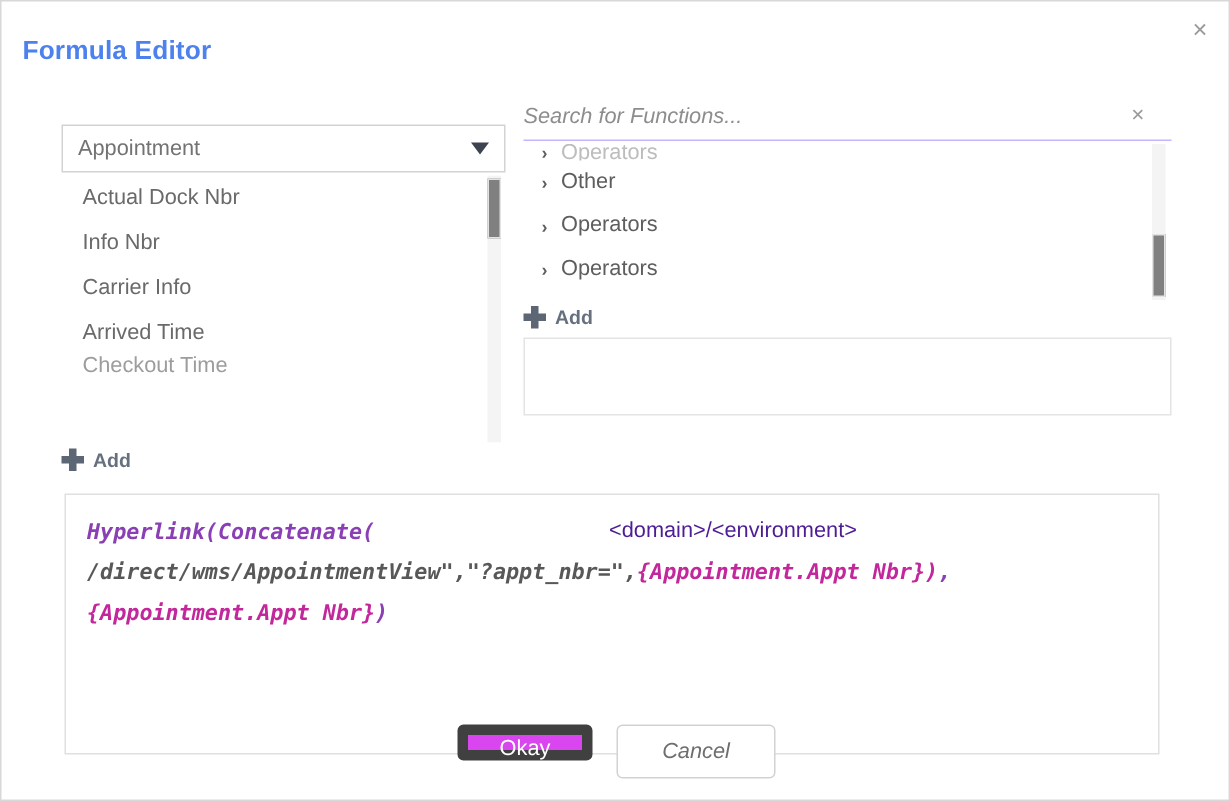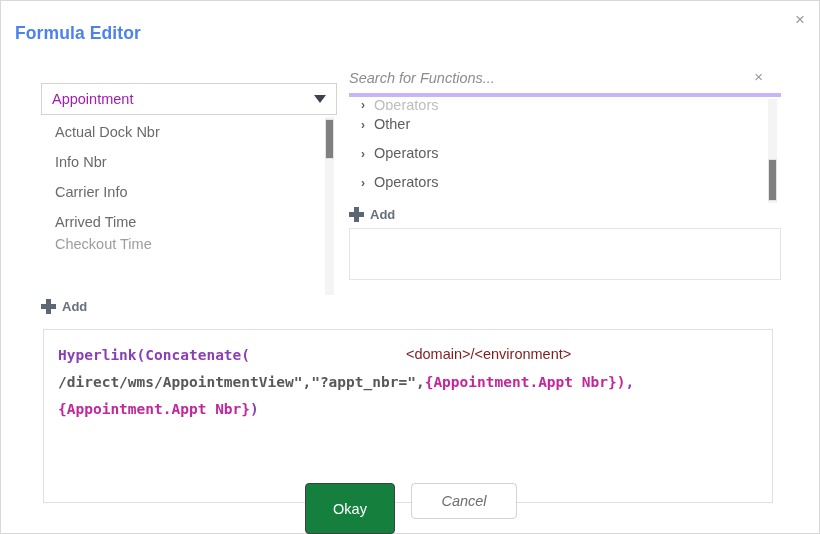--- a/index.html
+++ b/index.html
@@ -63,21 +63,21 @@
     position: relative;
     width: 100%;
     height: 32px;
     box-sizing: border-box;
     border: 1px solid #d3d3d3;
     background: #fff;
     display: flex;
     align-items: center;
     padding: 0 10px;
     font-size: 14.5px;
-    color: #a21caf;
+    color: #737373;
     cursor: pointer;
   }
   .field-select .caret {
     position: absolute;
     right: 10px;
     top: 50%;
     transform: translateY(-50%);
     width: 0; height: 0;
     border-left: 6px solid transparent;
     border-right: 6px solid transparent;
@@ -159,21 +159,21 @@
 
   
   .fn-panel {
     position: absolute;
     left: 348px;
     top: 68px;
     width: 432px;
   }
   .fn-search-row {
     position: relative;
-    border-bottom: 4px solid #c4b5fd;
+    border-bottom: 1px solid #c4b5fd;
     padding-bottom: 6px;
   }
   .fn-search {
     width: 370px;
     border: none;
     outline: none;
     font-size: 14.5px;
     font-style: italic;
     color: #7b7b7b;
     font-family: "Liberation Sans", sans-serif;
@@ -237,41 +237,42 @@
     position: absolute;
     left: 42px;
     top: 328px;
     width: 730px;
     height: 174px;
     box-sizing: border-box;
     border: 1px solid #e0e0e0;
     background: #fff;
     padding: 12px 14px;
     overflow: hidden;
+    font-style: italic;
   }
   .formula-code {
     font-family: "DejaVu Sans Mono", monospace;
     font-size: 14.5px;
     font-weight: bold;
     line-height: 27px;
     white-space: pre-wrap;
     word-break: break-word;
     margin: 0;
   }
   .tok-fn    { color: #8b3fb5; }
   .tok-str   { color: #585858; }
   .tok-field { color: #c2279b; }
 
   .domain-note {
     position: absolute;
     left: 405px;
     top: 345px;
     font-family: "Liberation Sans", sans-serif;
     font-size: 14.5px;
-    color: #7f1d1d;
+    color: #4c1d95;
     white-space: nowrap;
   }
 
   
   .footer {
     position: absolute;
     left: 0;
     top: 482px;
     width: 820px;
     display: flex;
@@ -280,23 +281,23 @@
   }
   .btn {
     font-family: "Liberation Sans", sans-serif;
     font-size: 14.5px;
     border-radius: 4px;
     cursor: pointer;
     box-sizing: border-box;
   }
   .btn-primary {
     width: 90px;
-    height: 51px;
-    background: #15803d;
-    border: 1px solid #404040;
+    height: 24px;
+    background: #d946ef;
+    border: 7px solid #404040;
     color: #fff;
   }
   .btn-secondary {
     width: 106px;
     height: 36px;
     background: #fff;
     border: 1px solid #d2d2d2;
     color: #6e6e6e;
     font-style: italic;
   }

